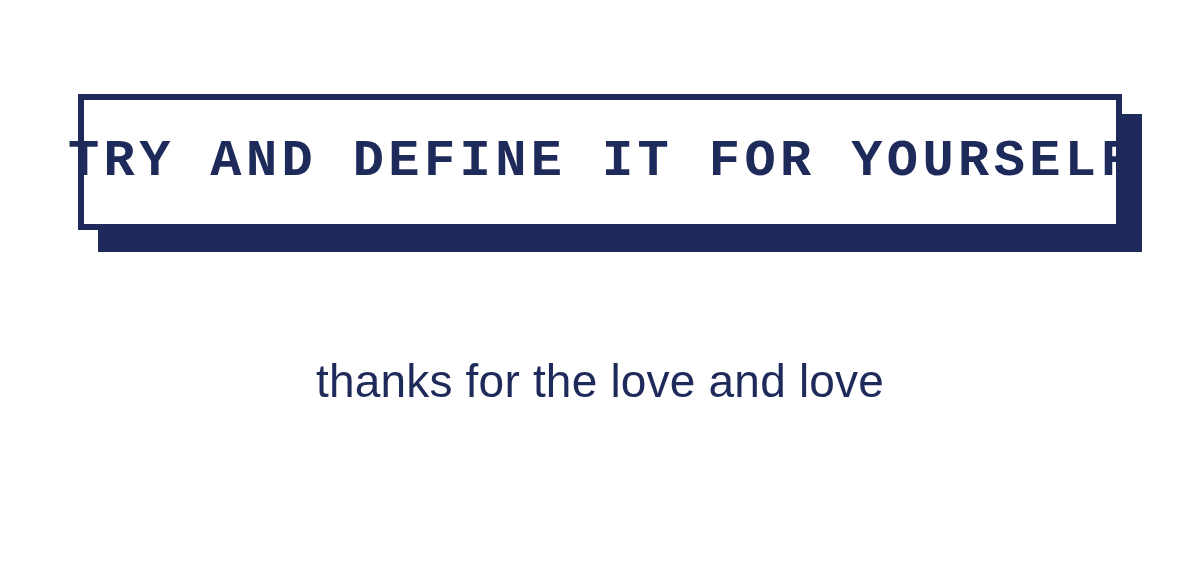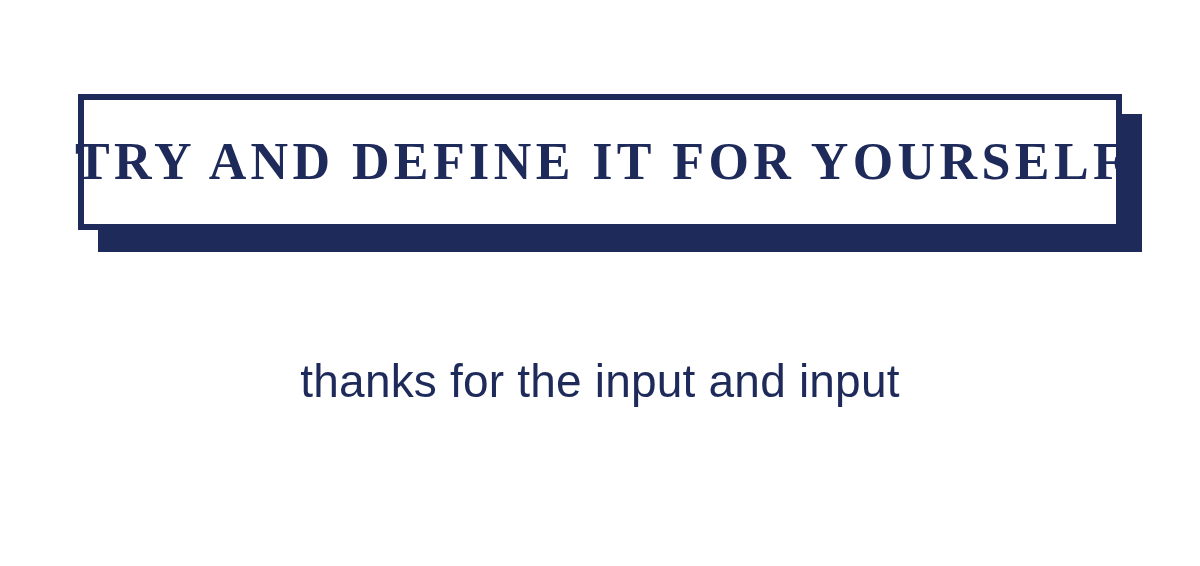--- a/index.html
+++ b/index.html
@@ -64,21 +64,21 @@
     box-sizing: border-box;
     background: #ffffff;
     border: 6px solid #1e2a5a;
     display: flex;
     align-items: center;
     justify-content: center;
   }
 
   #headline {
     color: #1e2a5a;
-    font-family: Liberation Serif, serif;
+    font-family: Liberation Mono, monospace;
     font-size: 52px;
     font-weight: bold;
     letter-spacing: 4.4px;
     line-height: 1;
     white-space: nowrap;
     text-transform: uppercase;
     margin: 4px;
     padding-left: 4px;
     text-align: center;
   }
@@ -106,15 +106,15 @@
 
 <div id="slide">
 
   <div id="card-group">
     <div id="card-shadow"></div>
     <div id="headline-card">
       <h1 id="headline">TRY AND DEFINE IT FOR YOURSELF</h1>
     </div>
   </div>
 
-  <p id="subtitle">thanks for the input and input</p>
+  <p id="subtitle">thanks for the love and love</p>
 
 </div>
 
 </body></html>

